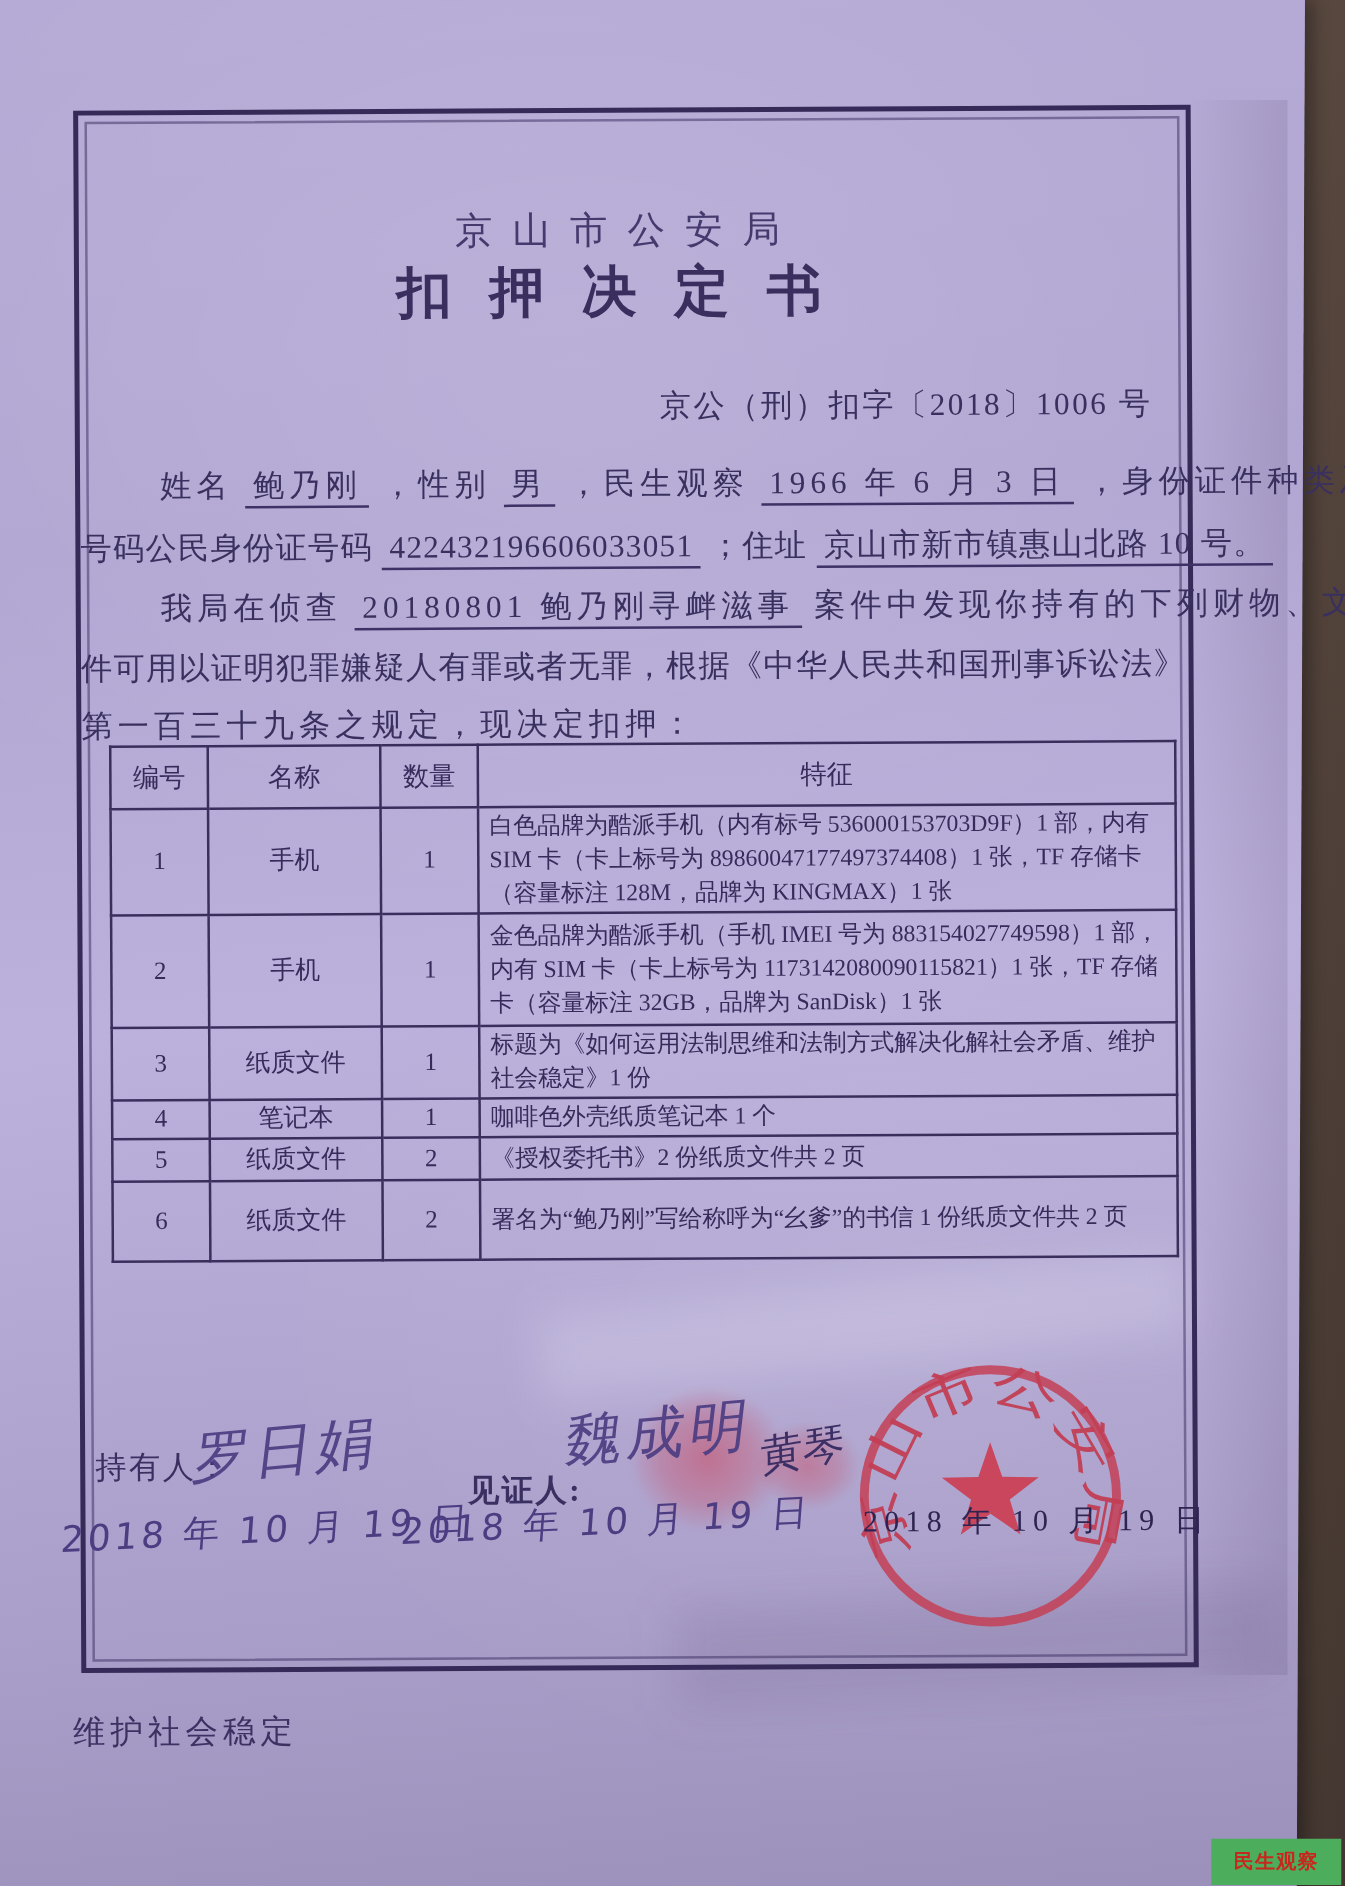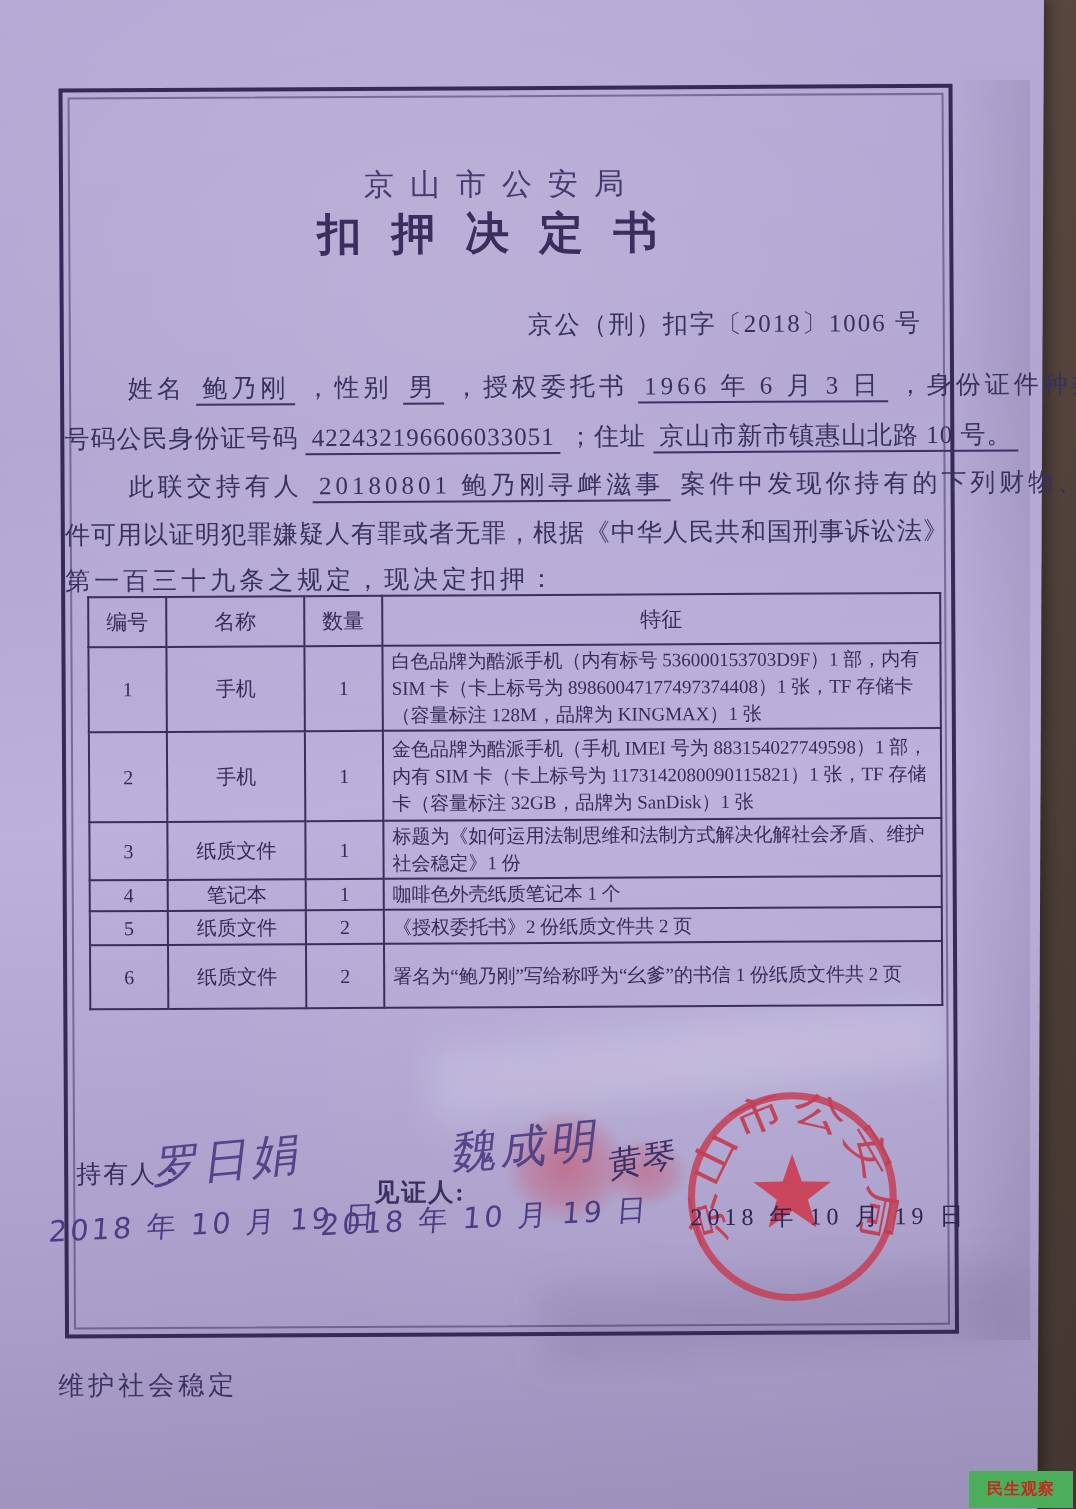--- a/index.html
+++ b/index.html
@@ -70,33 +70,33 @@
 
     <div class="agency">京山市公安局</div>
     <div class="doc-title">扣押决定书</div>
     <div class="doc-number">京公（刑）扣字〔2018〕1006 号</div>
 
     <div class="line" style="left:130px;top:370px;">
       <span>姓名</span>
       <span class="fill">鲍乃刚</span>
       <span>，性别</span>
       <span class="fill">男</span>
-      <span>，授权委托书</span>
+      <span>，民生观察</span>
       <span class="fill">1966 年 6 月 3 日</span>
       <span>，身份证件种类及</span>
     </div>
     <div class="line tight" style="left:66px;top:420px;">
       <span>号码公民身份证号码</span>
       <span class="fill">422432196606033051</span>
       <span>；住址</span>
       <span class="fill">京山市新市镇惠山北路 10 号。</span>
     </div>
 
     <div class="line" style="left:130px;top:468px;">
-      <span>此联交持有人</span>
+      <span>我局在侦查</span>
       <span class="fill">20180801 鲍乃刚寻衅滋事</span>
       <span>案件中发现你持有的下列财物、文</span>
     </div>
     <div class="line tight" style="left:66px;top:516px;">件可用以证明犯罪嫌疑人有罪或者无罪，根据《中华人民共和国刑事诉讼法》</div>
     <div class="line" style="left:66px;top:562px;">第一百三十九条之规定，现决定扣押：</div>
 
     <table class="items">
       <colgroup>
           <col style="width:78px">
           <col style="width:138px">

